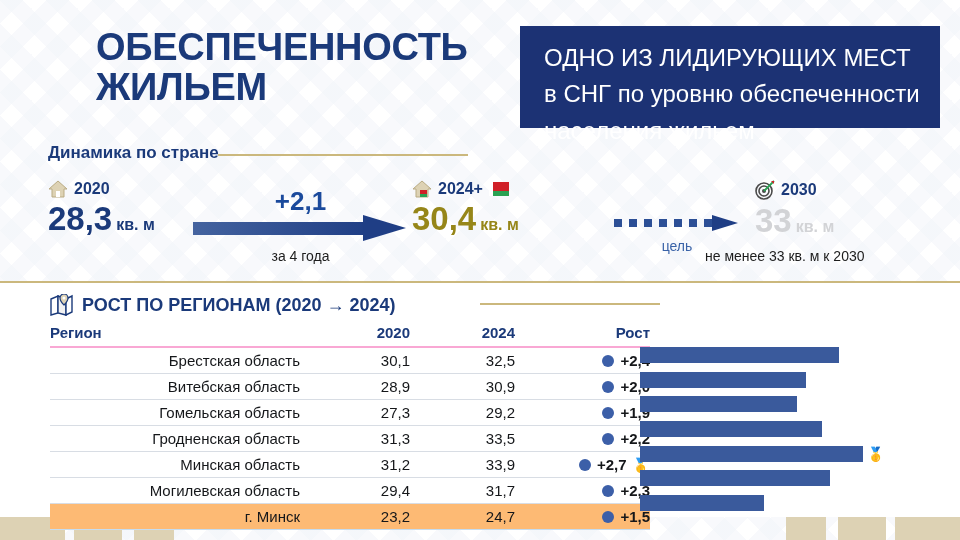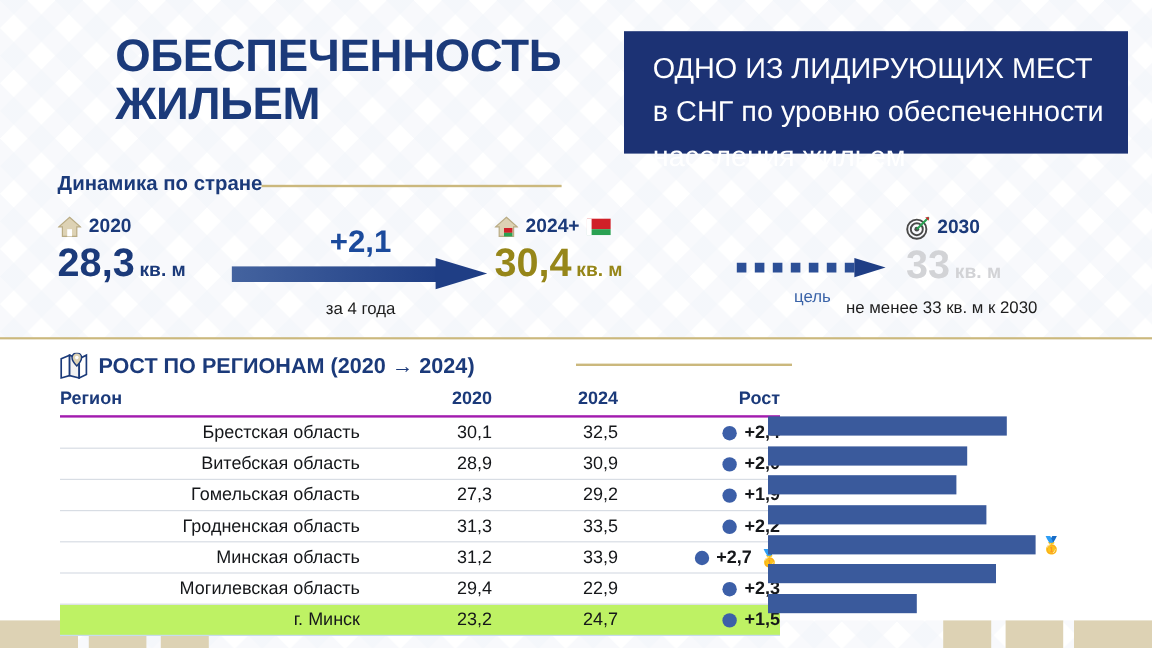--- a/index.html
+++ b/index.html
@@ -82,29 +82,29 @@
   .sec-rule{position:absolute;left:480px;top:303px;width:180px;height:2px;background:#cbb87d;}
 
   table.reg{
     position:absolute;left:50px;top:322px;width:600px;border-collapse:collapse;
     font-size:15px;color:#15171a;
   }
   table.reg th{
     color:#1b3a7a;font-weight:bold;font-size:15px;padding:2px 0 5px 0;text-align:right;
   }
   table.reg th.c-reg{text-align:left;}
-  table.reg thead tr{border-bottom:2px solid #a21caf;}
+  table.reg thead tr{border-bottom:2px solid #f9a8d4;}
   table.reg td{padding:4px 0;border-bottom:1px solid #d8dde4;text-align:right;white-space:nowrap;}
   table.reg td.c-reg{text-align:right;padding-left:2px;}
   .c-2020{width:110px;}
   .c-2024{width:105px;}
   .c-grow{width:135px;}
   .grow-cell{display:flex;align-items:center;justify-content:flex-end;gap:6px;font-weight:bold;}
   .dot{width:12px;height:12px;border-radius:50%;background:#3c5fa8;display:inline-block;flex:none;}
-  tr.hl td{background:#bef264;border-bottom:1px solid #c6dcee;}
+  tr.hl td{background:#fdba74;border-bottom:1px solid #c6dcee;}
 
   
   .bars{position:absolute;left:640px;top:343px;width:285px;height:172px;}
   .bar-row{height:24.6px;display:flex;align-items:center;}
   .bar{height:16px;background:#3a5a9c;}
   .medal-bar{margin-left:4px;font-size:14px;line-height:1;}
 </style>
 </head>
 <body>
 
@@ -291,21 +291,21 @@
             <span class="grow-cell">
               <span class="dot"></span>
               <span>+2,7</span>
               <span style="font-size: 14px;">🥇</span>
             </span>
           </td>
         </tr>
         <tr>
           <td class="c-reg">Могилевская область</td>
           <td class="c-2020">29,4</td>
-          <td class="c-2024">22,9</td>
+          <td class="c-2024">31,7</td>
           <td class="c-grow">
             <span class="grow-cell">
               <span class="dot"></span>
               <span>+2,3</span>
             </span>
           </td>
         </tr>
         <tr class="hl">
           <td class="c-reg">г. Минск</td>
           <td class="c-2020">23,2</td>

